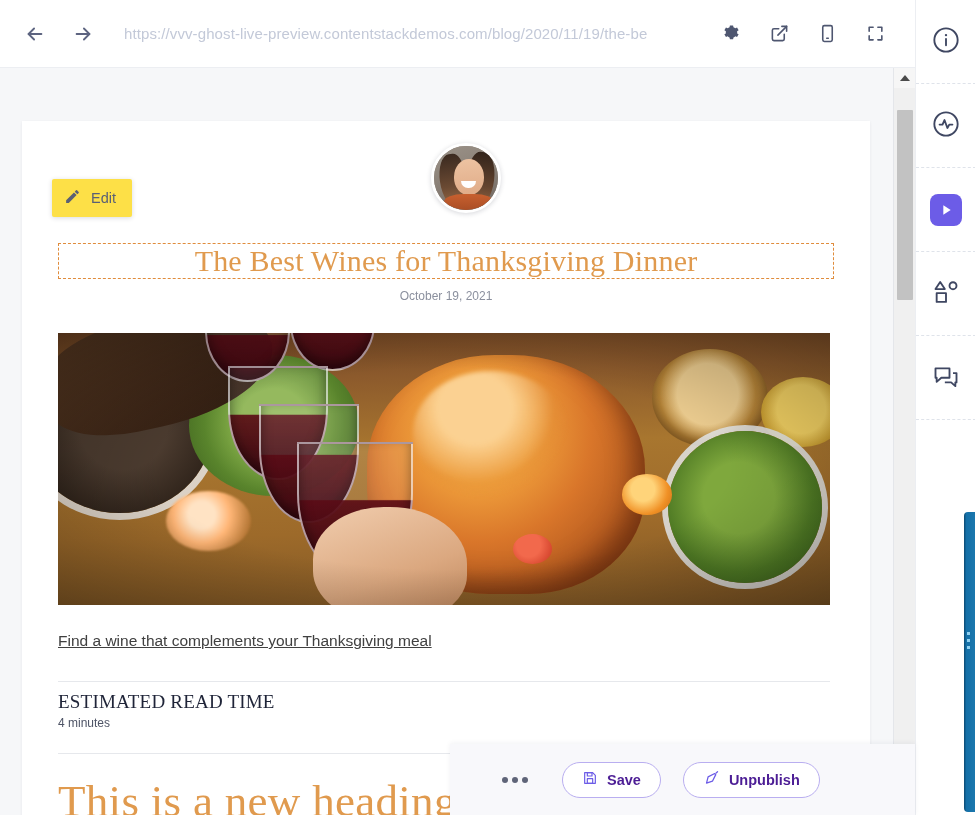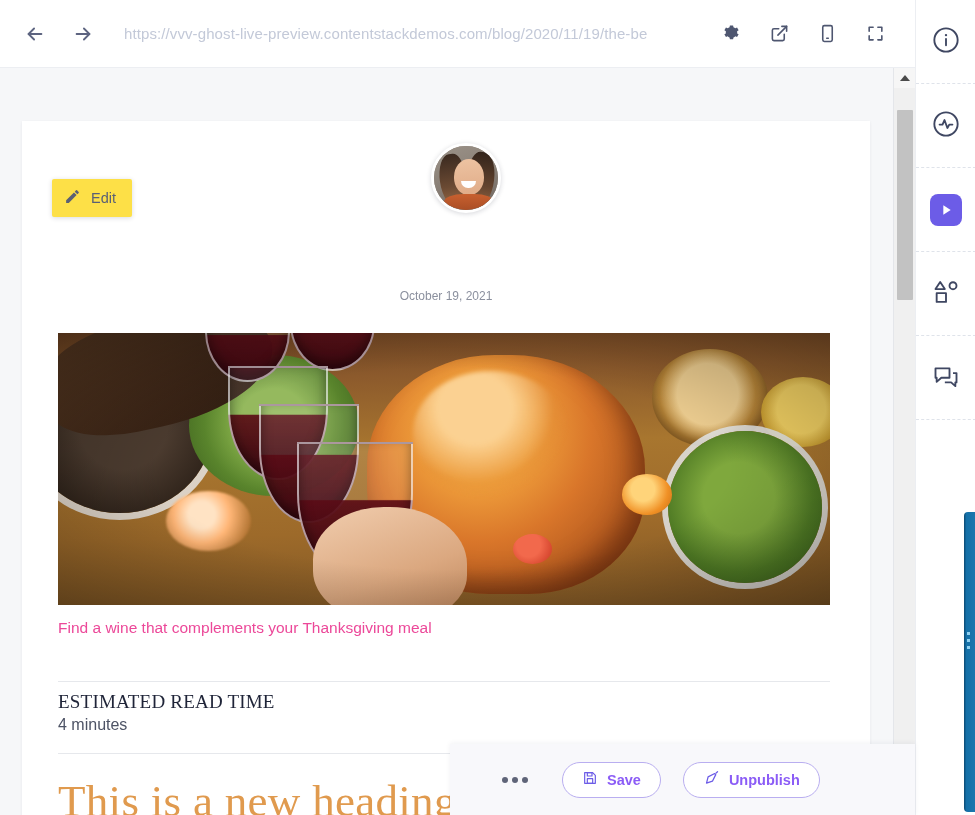--- a/index.html
+++ b/index.html
@@ -317,42 +317,43 @@
     width: 6.5%; height: 15%;
     border-radius: 50%;
     background: radial-gradient(circle at 42% 38%, #ffd47a 0 30%, #f09126 64%, #c66a10 100%);
   }
   .h-vignette {
     position: absolute; inset: 0;
     background: radial-gradient(ellipse at 50% 50%, rgba(0,0,0,0) 52%, rgba(0,0,0,.30) 100%);
   }
 
   .caption {
-    position: absolute; left: 36px; top: 498px;
+    position: absolute; left: 36px; top: 511px;
     width: 772px;
     font-size: 15.5px;
-    color: #ec4899;
+    color: #404040;
+    text-decoration: underline;
   }
 
   .divider {
     position: absolute; left: 36px; top: 560px;
     width: 772px; height: 1px;
     background: #e6e8ec;
   }
 
   .ert-label {
     position: absolute; left: 36px; top: 570px;
     font-family: "Liberation Serif", serif;
     font-size: 19px;
     color: #1f2438;
     letter-spacing: .2px;
   }
   .ert-value {
     position: absolute; left: 36px; top: 595px;
-    font-size: 16px;
+    font-size: 12px;
     color: #4d5365;
   }
   .divider2 {
     position: absolute; left: 36px; top: 632px;
     width: 772px; height: 1px;
     background: #e6e8ec;
   }
 
   .heading2 {
     position: absolute; left: 36px; top: 654px;
@@ -387,21 +388,21 @@
     display: flex; align-items: center; gap: 9px;
     padding: 0 19px;
     font-size: 14.5px;
     font-weight: bold;
     cursor: pointer;
     white-space: nowrap;
   }
   .btn-outline {
     background: #ffffff;
     border: 1px solid #b9aef0;
-    color: #8b5cf6;
+    color: #4c1d95;
   }
   .btn-solid {
     background: #6c5ce7;
     border: 1px solid #6c5ce7;
     color: #ffffff;
   }
   #save-btn { margin-left: 34px; }
   #unpublish-btn { margin-left: 22px; }
   #publish-btn { margin-left: 22px; }
 
@@ -490,20 +491,23 @@
 
       <div class="edit-btn">
         <span>
           <svg width="17" height="17" viewBox="0 0 24 24" fill="#5a6075">
               <path d="M3 17.25V21h3.75L17.81 9.94l-3.75-3.75L3 17.25zM20.71 7.04a1 1 0 000-1.41l-2.34-2.34a1 1 0 00-1.41 0l-1.83 1.83 3.75 3.75 1.83-1.83z"></path>
             </svg>
         </span>
         <span class="lbl">Edit</span>
       </div>
 
+      <div class="title-wrap">
+        <span class="title">The Best Wines for Thanksgiving Dinner</span>
+      </div>
 
       <div class="pubdate">October 19, 2021</div>
 
       <div class="hero">
         <div class="hero-img">
           <div class="h-base"></div>
           <div class="h-plate-l"></div>
           <div class="h-salad-l"></div>
           <div class="h-arm"></div>
           <div class="h-turkey"></div>

